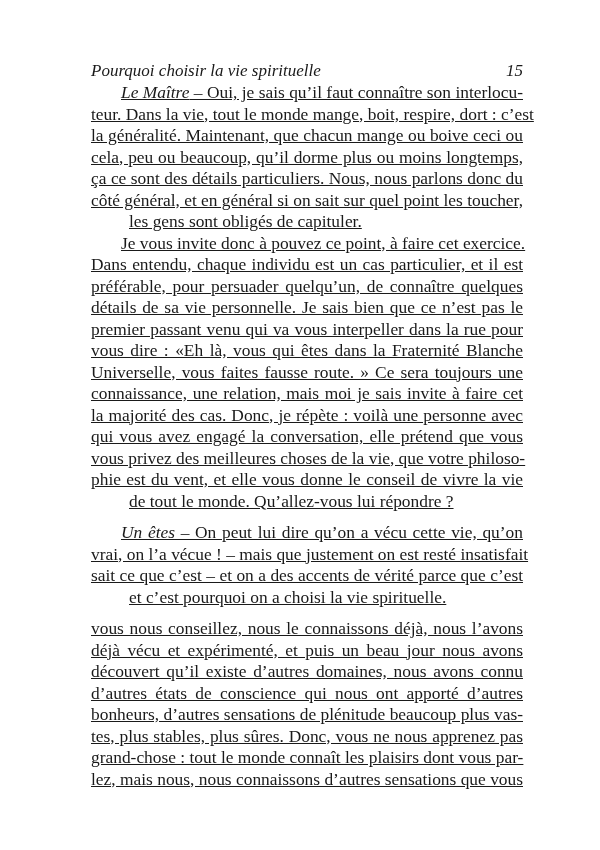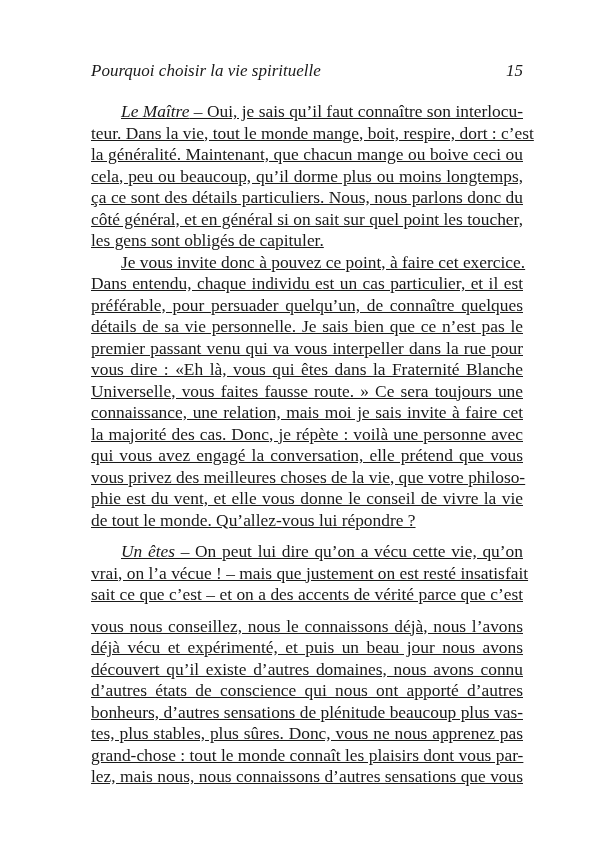--- a/index.html
+++ b/index.html
@@ -22,21 +22,20 @@
       width: 432px;
     }
     .running-head {
       display: flex;
       justify-content: space-between;
       align-items: flex-end;
       font-style: italic;
       font-size: 17px;
       line-height: 22px;
       height: 22px;
-      margin-bottom: 19px;
     }
     .body-text {
       font-size: 17.4px;
       line-height: 21.5px;
     }
     .para {
       margin: 0;
       text-align: justify;
       text-align-last: justify;
       text-indent: 0;
@@ -44,20 +43,21 @@
     .line {
       display: block;
       text-align: justify;
       text-align-last: justify;
       white-space: nowrap;
       height: 21.5px;
       text-decoration: underline;
     }
     .line.last {
       text-align-last: left;
+      margin-left: 38px;
     }
     .line.indent {
       padding-left: 30px;
     }
     .gap {
       height: 10px;
     }
     .speaker {
       font-style: italic;
     }
@@ -98,20 +98,21 @@
       <span class="line">phie est du vent, et elle vous donne le conseil de vivre la vie</span>
       <span class="line last">de tout le monde. Qu’allez-vous lui répondre ?</span>
     </div>
 
     <div class="gap"></div>
 
     <div class="para">
       <span class="line indent"><span class="speaker">Un êtes</span><span> – On peut lui dire qu’on a vécu cette vie, qu’on</span></span>
       <span class="line">vrai, on l’a vécue ! – mais que justement on est resté insatisfait</span>
       <span class="line">sait ce que c’est – et on a des accents de vérité parce que c’est</span>
+      <span class="line last">et c’est pourquoi on a choisi la vie spirituelle.</span>
     </div>
 
     <div class="gap"></div>
 
     <div class="para">
       <span class="line">vous nous conseillez, nous le connaissons déjà, nous l’avons</span>
       <span class="line">déjà vécu et expérimenté, et puis un beau jour nous avons</span>
       <span class="line">découvert qu’il existe d’autres domaines, nous avons connu</span>
       <span class="line">d’autres états de conscience qui nous ont apporté d’autres</span>
       <span class="line">bonheurs, d’autres sensations de plénitude beaucoup plus vas-</span>

